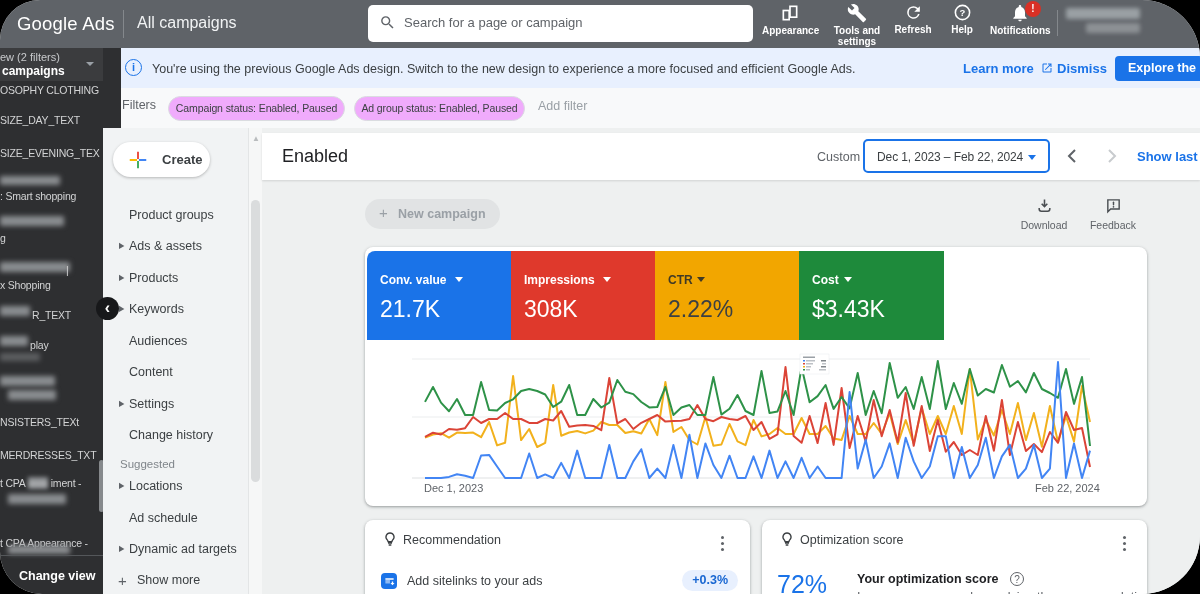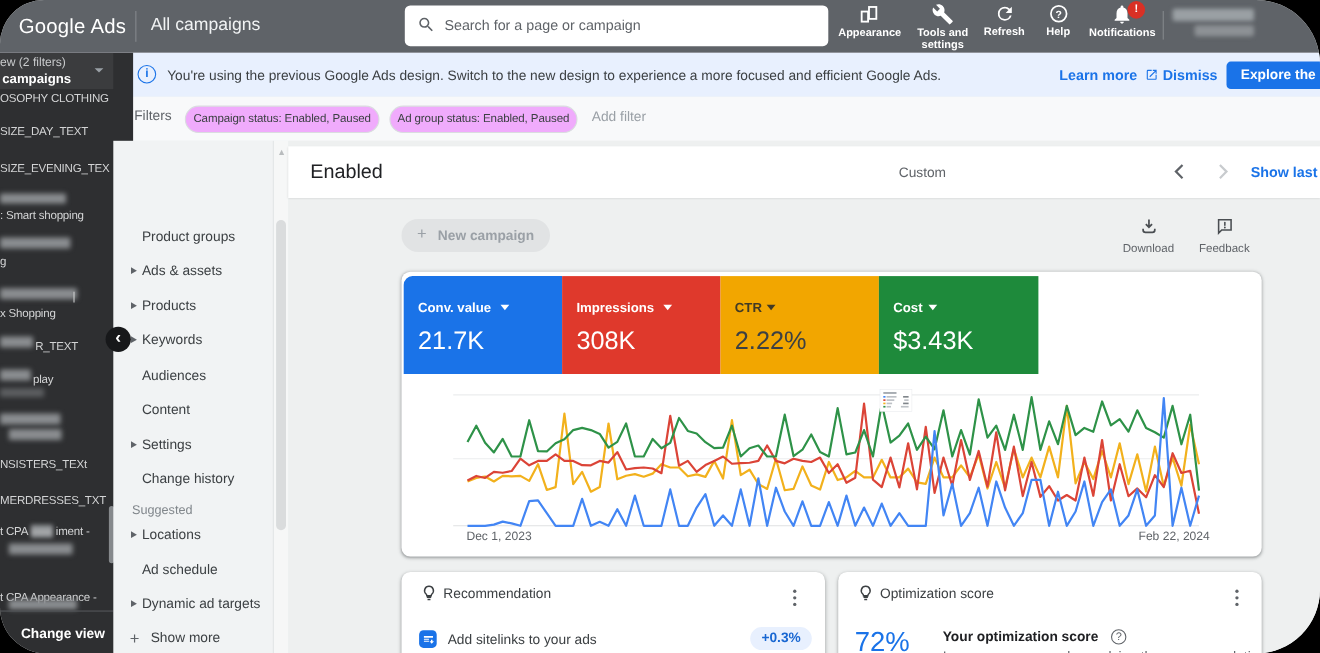--- a/index.html
+++ b/index.html
@@ -187,20 +187,29 @@
     <div class="dnblur" style="left:8px; top:446px; width:58px; height:10px;"></div>
     <div class="dnitem" style="left:0; top:489px;">t CPA Appearance -</div>
     <div class="dnblur" style="left:8px; top:497px; width:62px; height:9px;"></div>
     <div class="cvline"></div>
     <div class="cv">Change view</div>
     <div class="dthumb"></div>
   </div>
   <div class="collapse">‹</div>
 
   <div class="nav2">
+    <div class="createbtn">
+      <svg width="22" height="22" viewBox="0 0 24 24" style="position:absolute;left:14px;top:7px;">
+        <path fill="#4285f4" d="M13 11h8v2h-8z"></path>
+          <path fill="#fbbc04" d="M3 11h8v2H3z"></path>
+        <path fill="#ea4335" d="M11 3h2v8h-2z"></path>
+          <path fill="#34a853" d="M11 13h2v8h-2z"></path>
+      </svg>
+      <div class="txt">Create</div>
+    </div>
     <div class="n2item" style="top:80px;">Product groups</div>
     <div class="n2arrow" style="top:114px;">▶</div>
       <div class="n2item" style="top:111px;">Ads &amp; assets</div>
     <div class="n2arrow" style="top:146px;">▶</div>
       <div class="n2item" style="top:143px;">Products</div>
     <div class="n2arrow" style="top:177px;">▶</div>
       <div class="n2item" style="top:174px;">Keywords</div>
     <div class="n2item" style="top:206px;">Audiences</div>
     <div class="n2item" style="top:237px;">Content</div>
     <div class="n2arrow" style="top:272px;">▶</div>
@@ -217,20 +226,24 @@
   </div>
   <div class="gutter">
     <div class="garrow">▲</div>
     <div class="gthumb"></div>
   </div>
 
   <div class="main">
     <div class="ovbar">
       <div class="ovtitle">Enabled</div>
       <div class="custom">Custom</div>
+      <div class="datebox">
+        <div class="dtxt">Dec 1, 2023 – Feb 22, 2024</div>
+        <div class="caret"></div>
+      </div>
       <svg style="position:absolute;left:803px;top:15px;" width="16" height="16" viewBox="0 0 16 16" fill="none" stroke="#5f6368" stroke-width="2">
           <path d="M10 2 L4 8 L10 14"></path>
         </svg>
       <svg style="position:absolute;left:841px;top:15px;" width="16" height="16" viewBox="0 0 16 16" fill="none" stroke="#c8cbce" stroke-width="2">
           <path d="M6 2 L12 8 L6 14"></path>
         </svg>
       <div class="showlast">Show last 30</div>
     </div>
     <div class="ncbtn">
         <div class="p">+</div>

